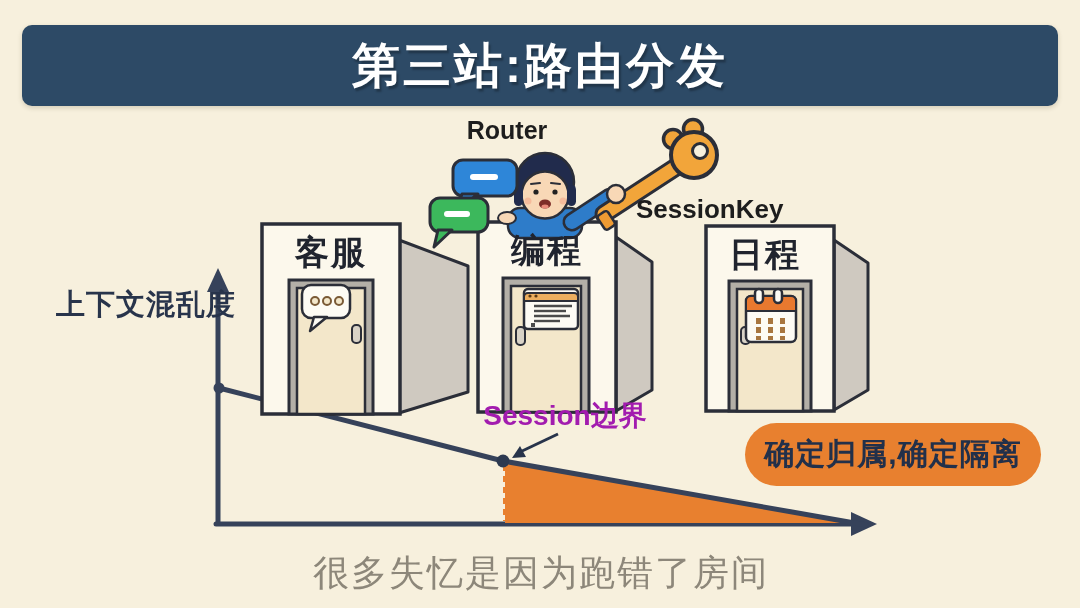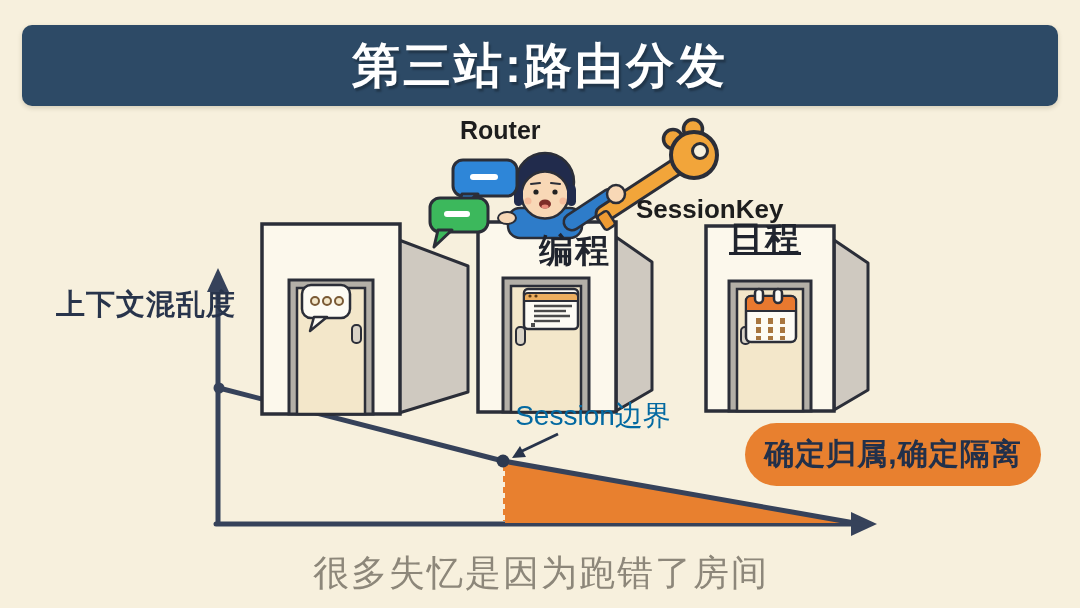--- a/index.html
+++ b/index.html
@@ -13,30 +13,30 @@
     left:22px;top:25px;width:1036px;height:81px;
     background:#2d4a66;border-radius:10px;
     display:flex;align-items:center;justify-content:center;
     box-shadow:0 2px 5px rgba(60,50,20,.18);
   }
   .banner span{
     color:#ffffff;font-size:48px;font-weight:800;letter-spacing:3px;
     text-shadow:2px 3px 2px rgba(0,0,0,.28);
   }
   .lbl{position:absolute;white-space:nowrap;}
-  .router-lbl{left:460px;top:116px;width:94px;
+  .router-lbl{left:460px;top:116px;width:94px;text-align:center;
     font-size:25px;font-weight:700;color:#1d1d1d;}
   .sessionkey-lbl{left:636px;top:194px;font-size:26px;font-weight:700;color:#1d1d1d;}
   .room-lbl{width:138px;text-align:center;font-size:34px;font-weight:800;color:#20242e;letter-spacing:2px;}
   .room-lbl.r1{left:262px;top:230px;}
-  .room-lbl.r2{left:495px;top:228px;padding-left:11px;}
-  .room-lbl.r3{left:701px;top:216px;width:128px;text-decoration:underline;}
+  .room-lbl.r2{left:478px;top:228px;}
+  .room-lbl.r3{left:701px;top:232px;width:128px;}
   .yaxis-lbl{left:56px;top:285px;font-size:29px;font-weight:700;color:#28344b;letter-spacing:1px;}
-  .session-lbl{left:508px;top:397px;width:170px;text-align:center;
-    font-size:28px;font-weight:400;color:#0369a1;}
+  .session-lbl{left:480px;top:397px;width:170px;text-align:center;
+    font-size:28px;font-weight:700;color:#a21caf;}
   .badge{
     left:745px;top:423px;width:296px;height:63px;border-radius:32px;
     background:#e8802f;display:flex;align-items:center;justify-content:center;
   }
   .badge span{font-size:30px;font-weight:800;color:#22304a;letter-spacing:1px;}
   .caption{left:241px;top:549px;width:600px;text-align:center;
     font-size:36px;color:#8d877a;letter-spacing:2px;}
   svg{position:absolute;left:0;top:0;}
 </style>
 </head>
@@ -167,20 +167,21 @@
         <rect x="430" y="198" width="58" height="34" rx="10" fill="#3cb85c" stroke="#2b2e38" stroke-width="3"></rect>
         <polygon points="438,230 452,230 434,247" fill="#3cb85c" stroke="#2b2e38" stroke-width="3" stroke-linejoin="round"></polygon>
         <rect x="444" y="211" width="26" height="6" rx="3" fill="#ffffff"></rect>
       </g>
     </g>
   </svg>
 
   <div class="lbl router-lbl">Router</div>
   <div class="lbl sessionkey-lbl">SessionKey</div>
 
+  <div class="lbl room-lbl r1">客服</div>
   <div class="lbl room-lbl r2">编程</div>
   <div class="lbl room-lbl r3">日程</div>
 
   <div class="lbl yaxis-lbl">上下文混乱度</div>
   <div class="lbl session-lbl">Session边界</div>
 
   <div class="abs badge">
     <span>确定归属,确定隔离</span>
   </div>
 

